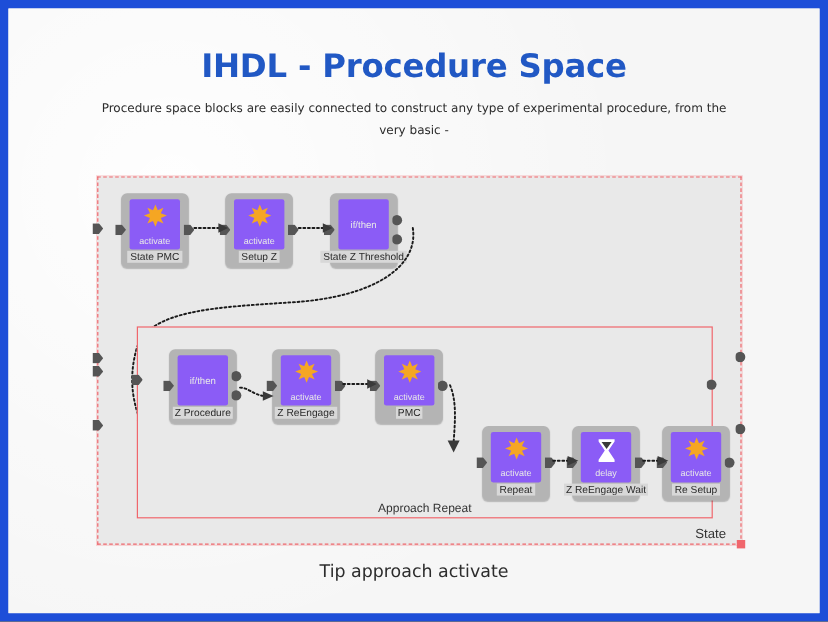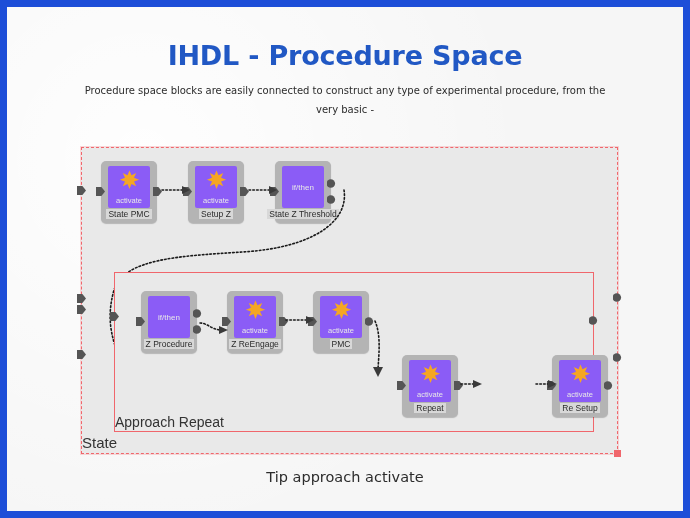--- a/index.html
+++ b/index.html
@@ -48,38 +48,38 @@
   #state{
     position:absolute;
     left:74px;top:140px;width:537px;height:307px;
     box-sizing:border-box;
     background:#e9e9e9;
     border:1px dashed #f0666c;
     outline:1px solid rgba(240,102,108,.25);
   }
   .state-label{
     position:absolute;left:0;right:12px;bottom:2px;
-    text-align:left;font-size:15px;color:#333;
+    text-align:right;font-size:11px;color:#333;
   }
   .resize-handle{
     position:absolute;right:-4px;bottom:-4px;
     width:7px;height:7px;background:#f0666c;
   }
 
   
   #repeat{
     position:absolute;
     left:32px;top:124px;width:480px;height:160px;
     box-sizing:border-box;
     background:#e9e9e9;
     border:1.5px solid #f0666c;
   }
   .repeat-label{
     position:absolute;left:0;right:0;bottom:1px;
-    text-align:left;font-size:14px;color:#333;
+    text-align:center;font-size:10px;color:#333;
   }
 
   
   .block{
     position:absolute;
     width:56px;height:62px;
     box-sizing:border-box;
     background:#b4b4b4;
     border-radius:5px;
     box-shadow:0 1px 1px rgba(0,0,0,.22);
@@ -291,20 +291,34 @@
                 <path fill="#f5a623" d="M12 0.5l2.1 5.0 4.9-2.3-2.3 4.9 5.3 2.0-5.3 2.0 2.3 4.9-4.9-2.3-2.1 5.0-2.1-5.0-4.9 2.3 2.3-4.9-5.3-2.0 5.3-2.0-2.3-4.9 4.9 2.3z"></path>
               </svg>
             </span>
             <span class="itext">activate</span>
           </div>
           <div class="caption-lbl">Repeat</div>
           <div class="port" style="left:-5px;top:26px;"></div>
           <div class="port" style="right:-5px;top:26px;"></div>
         </div>
 
+        <div class="block" style="left:362px;top:82px;">
+          <div class="inner">
+            <span class="glyph hourglass">
+              <svg width="19" height="21" viewBox="0 0 20 22">
+                <path fill="#ffffff" d="M3 1 H17 V3 L11.6 11 L17 19 V21 H3 V19 L8.4 11 L3 3 Z"></path>
+                <path fill="#3a3a3a" d="M5.6 3.4 H14.4 L10 9.6 Z"></path>
+              </svg>
+            </span>
+            <span class="itext">delay</span>
+          </div>
+          <div class="caption-lbl">Z ReEngage Wait</div>
+          <div class="port" style="left:-5px;top:26px;"></div>
+          <div class="port" style="right:-5px;top:26px;"></div>
+        </div>
 
         <div class="block" style="left:437px;top:82px;">
           <div class="inner">
             <span class="glyph star">
               <svg width="23" height="23" viewBox="0 0 24 24">
                 <path fill="#f5a623" d="M12 0.5l2.1 5.0 4.9-2.3-2.3 4.9 5.3 2.0-5.3 2.0 2.3 4.9-4.9-2.3-2.1 5.0-2.1-5.0-4.9 2.3 2.3-4.9-5.3-2.0 5.3-2.0-2.3-4.9 4.9 2.3z"></path>
               </svg>
             </span>
             <span class="itext">activate</span>
           </div>

